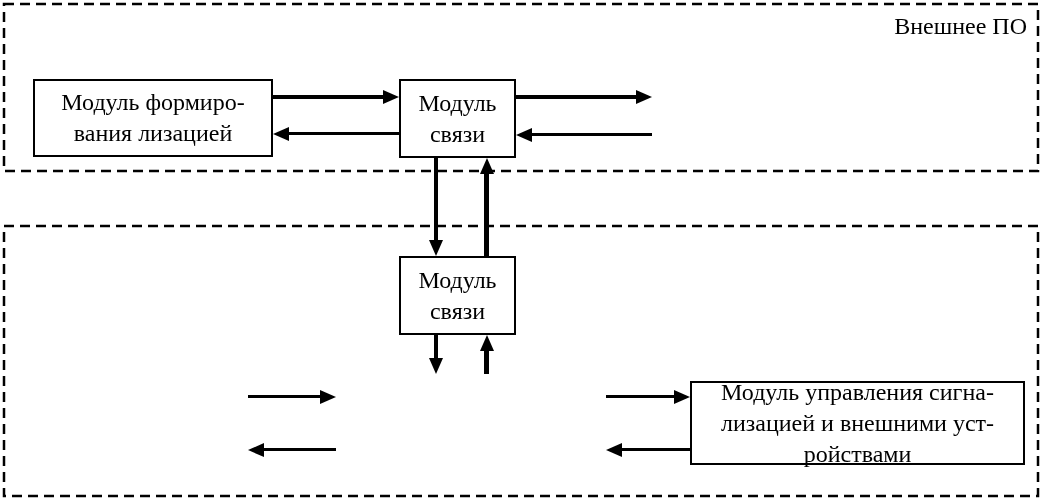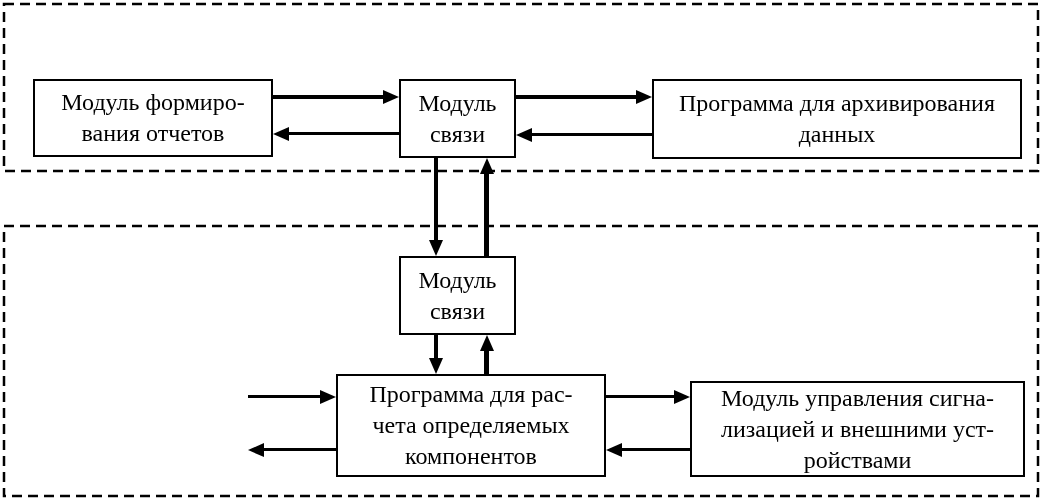--- a/index.html
+++ b/index.html
@@ -45,33 +45,29 @@
 </head>
 <body>
 
 <div class="canvas">
 
   <svg class="regions-svg" viewBox="0 0 1044 504" xmlns="http://www.w3.org/2000/svg">
     <rect x="4" y="4" width="1034" height="167" fill="none" stroke="#000" stroke-width="2.5" stroke-dasharray="10 6"></rect>
     <rect x="4" y="226" width="1034" height="270" fill="none" stroke="#000" stroke-width="2.5" stroke-dasharray="10 6"></rect>
   </svg>
 
+  <div class="region-label" style="top:13px">Внешнее ПО</div>
 
   <div class="node" style="left:33px; top:79px; width:240px; height:78px">Модуль формиро-
-вания отчетов</div>
+вания лизацией</div>
   <div class="node" style="left:399px; top:79px; width:117px; height:79px">Модуль
 связи</div>
-  <div class="node" style="left:652px; top:79px; width:370px; height:80px">Программа для архивирования
-данных</div>
   <div class="node" style="left:399px; top:256px; width:117px; height:79px">Модуль
 связи</div>
-  <div class="node" style="left:336px; top:374px; width:270px; height:103px">Программа для рас-
-чета определяемых
-компонентов</div>
-  <div class="node" style="left:690px; top:381px; width:335px; height:96px">Модуль управления сигна-
+  <div class="node" style="left:690px; top:381px; width:335px; height:84px">Модуль управления сигна-
 лизацией и внешними уст-
 ройствами</div>
 
   <div class="arrow" style="left:273px; top:90px; width:126px; height:14px">
     <i class="shaft" style="left:0; top:5px; width:114px; height:4px"></i>
     <i class="hd hd-r" style="right:0; top:0"></i>
   </div>
   <div class="arrow" style="left:273px; top:127px; width:126px; height:14px">
     <i class="shaft" style="left:12px; top:5px; width:114px; height:3px"></i>
     <i class="hd hd-l" style="left:0; top:0"></i>

